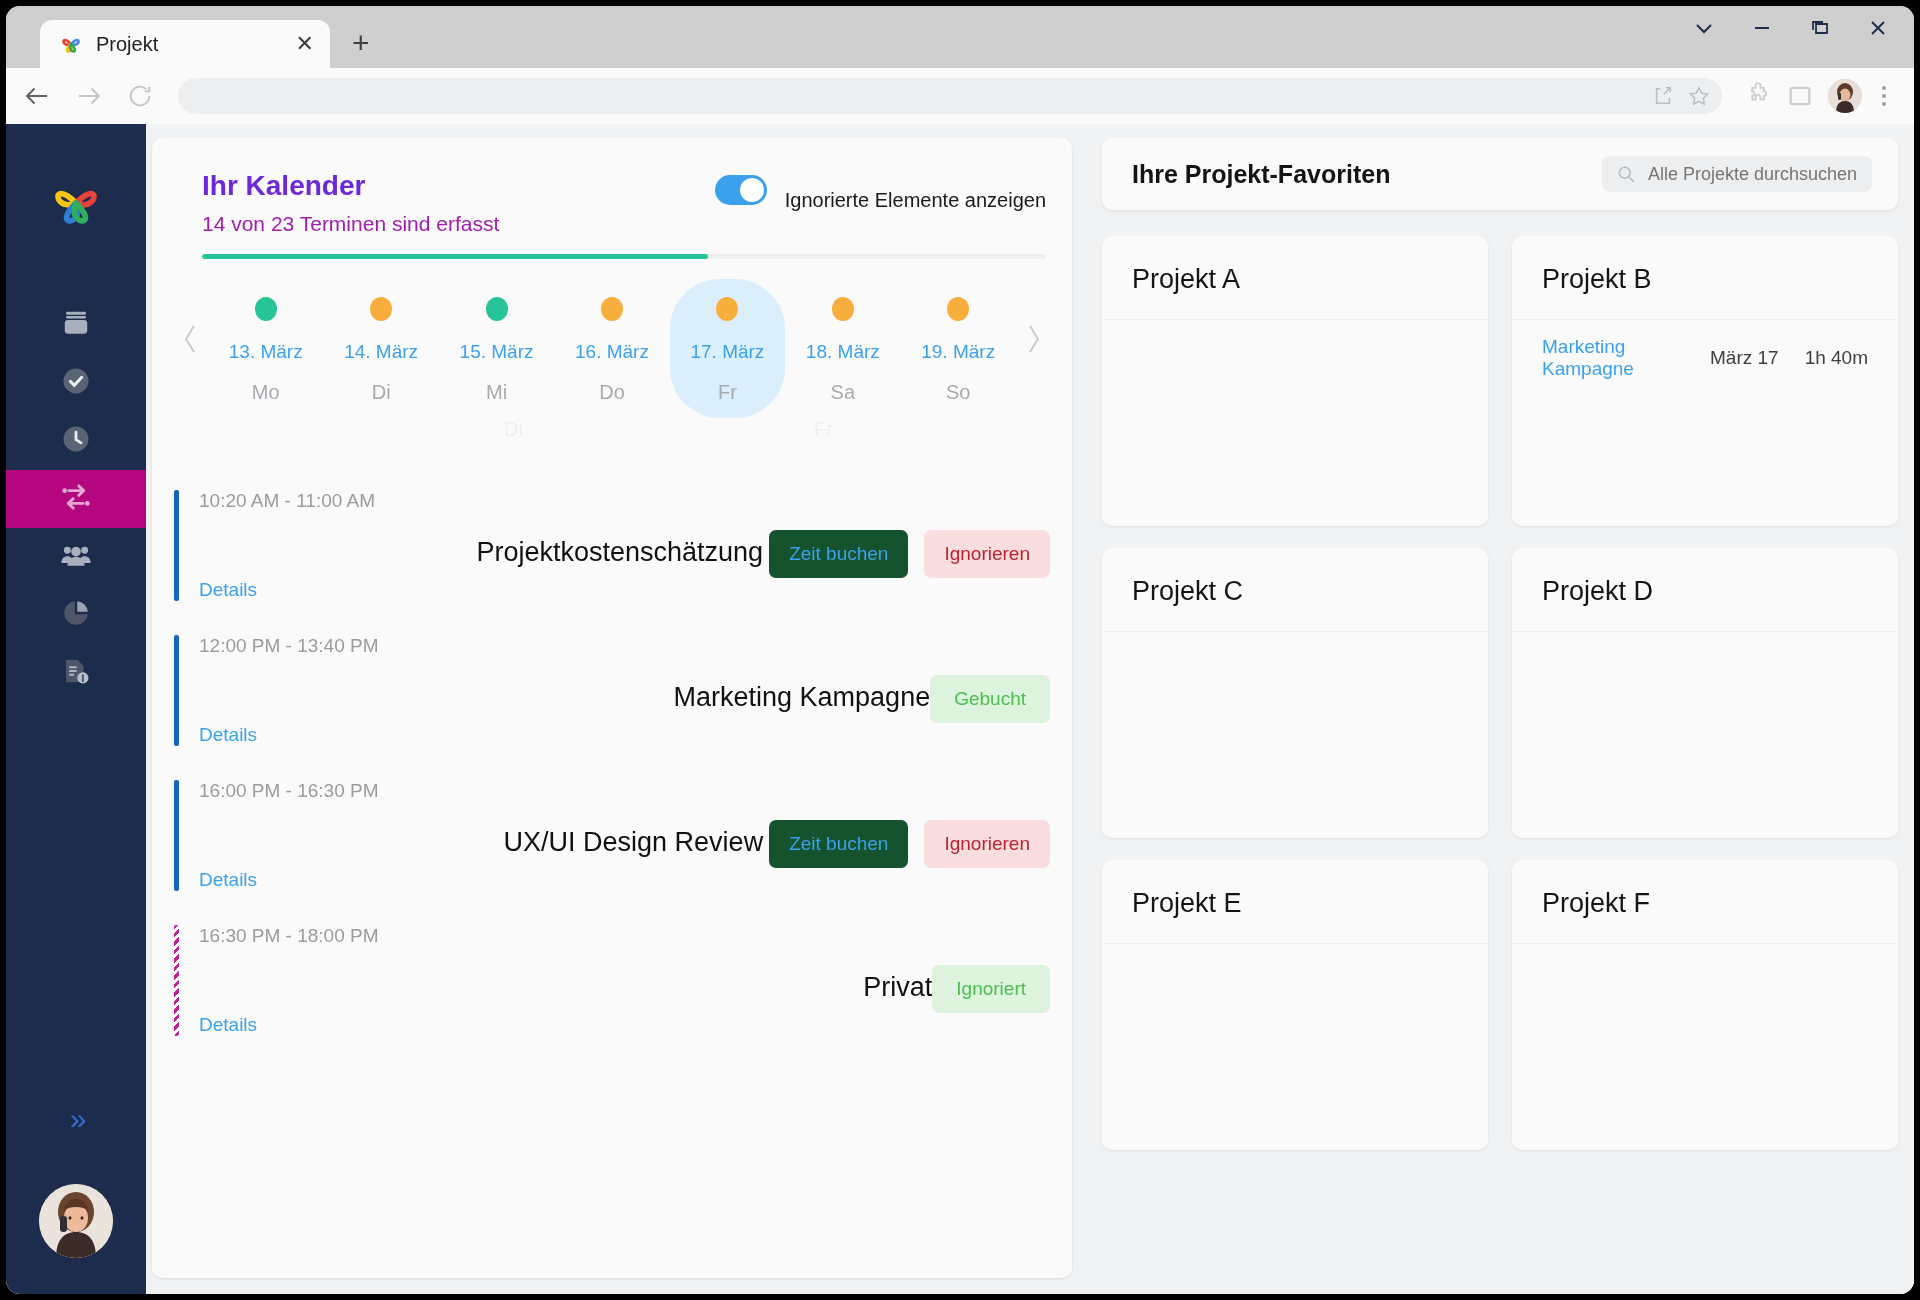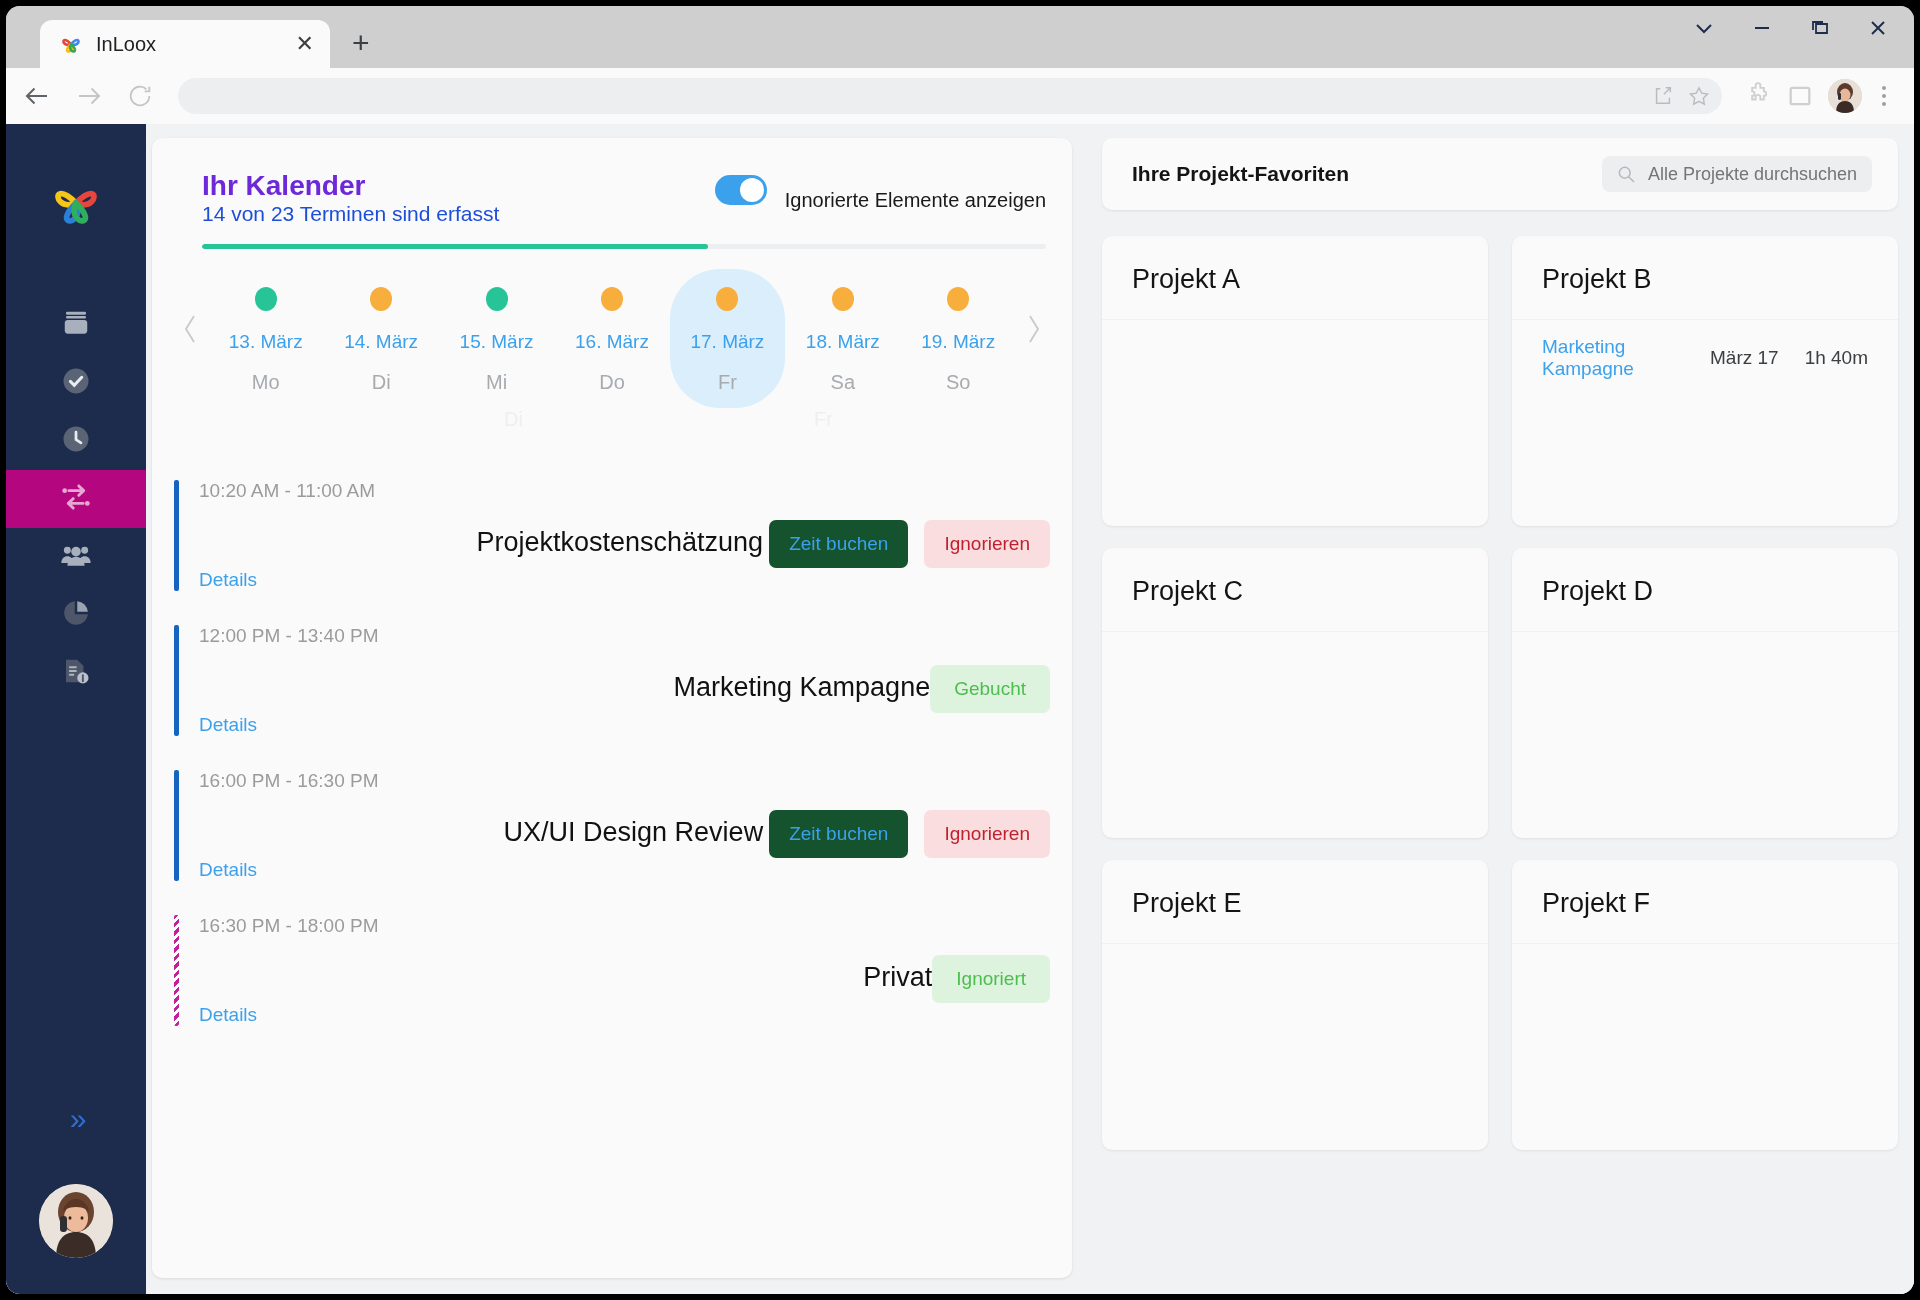--- a/index.html
+++ b/index.html
@@ -106,21 +106,21 @@
   
   .cal-panel {
     width: 920px; flex: 0 0 auto;
     background: #fafafa; border-radius: 10px;
     box-shadow: 0 1px 3px rgba(0,0,0,.10);
     padding: 22px 22px 22px 22px;
     display: flex; flex-direction: column; min-height: 0;
   }
   .cal-head { position: relative; padding: 10px 4px 0 28px; }
   .cal-title { font-size: 28px; font-weight: bold; color: #6d28d9; }
-  .cal-sub { font-size: 21px; color: #1d4ed8; }
+  .cal-sub { font-size: 21px; color: #a21caf; margin-top: 10px; }
   .toggle-row {
     position: absolute; right: 4px; top: 8px;
     display: flex; align-items: center; gap: 18px;
   }
   .switch {
     width: 52px; height: 30px; border-radius: 15px;
     background: #3ba1ec; position: relative; cursor: pointer; flex: 0 0 auto;
   }
   .switch i {
     position: absolute; right: 3px; top: 3px;
@@ -181,21 +181,21 @@
   }
 
   
   .fav-col { flex: 1 1 auto; display: flex; flex-direction: column; gap: 26px; min-width: 0; }
   .fav-head {
     background: #fafafa; border-radius: 10px;
     box-shadow: 0 1px 3px rgba(0,0,0,.08);
     height: 72px; display: flex; align-items: center;
     padding: 0 26px 0 30px; flex: 0 0 auto;
   }
-  .fav-title { font-size: 21px; font-weight: bold; color: #141414; flex: 1 1 auto; }
+  .fav-title { font-size: 25px; font-weight: bold; color: #141414; flex: 1 1 auto; }
   .fav-search {
     width: 270px; height: 36px; background: #eceef0; border-radius: 8px;
     display: flex; align-items: center; gap: 12px; padding: 0 14px; cursor: text;
   }
   .fav-search span { color: #b6b9bc; line-height: 0; }
   .fav-search input {
     border: none; background: transparent; outline: none;
     font-family: "Liberation Sans", sans-serif; font-size: 18px; color: #9a9da0;
     width: 100%;
   }
@@ -229,21 +229,21 @@
       <span class="tab-logo">
         <svg width="26" height="26" viewBox="0 0 26 26">
           <g fill="none" stroke-width="2.6" stroke-linecap="round">
             <path d="M13 13 C6 6,4 10,6.5 12.5 C9 15,13 13,13 13" stroke="#ea4335"></path>
             <path d="M13 13 C20 6,22 10,19.5 12.5 C17 15,13 13,13 13" stroke="#4285f4"></path>
             <path d="M13 13 C6 20,10 22,12.5 19.5 C15 17,13 13,13 13" stroke="#fbbc05"></path>
             <path d="M13 13 C20 20,16 22,13.5 19.5 C11 17,13 13,13 13" stroke="#34a853"></path>
           </g>
         </svg>
       </span>
-      <span class="tab-title">InLoox</span>
+      <span class="tab-title">Projekt</span>
       <span class="tab-close">✕</span>
     </div>
     <span class="newtab">+</span>
 
     <div class="wincontrols">
       <span class="wc">
         <svg width="24" height="24" viewBox="0 0 24 24">
             <path d="M5 9l7 7 7-7" fill="none" stroke="#1f2d4d" stroke-width="2"></path>
           </svg>
       </span>

